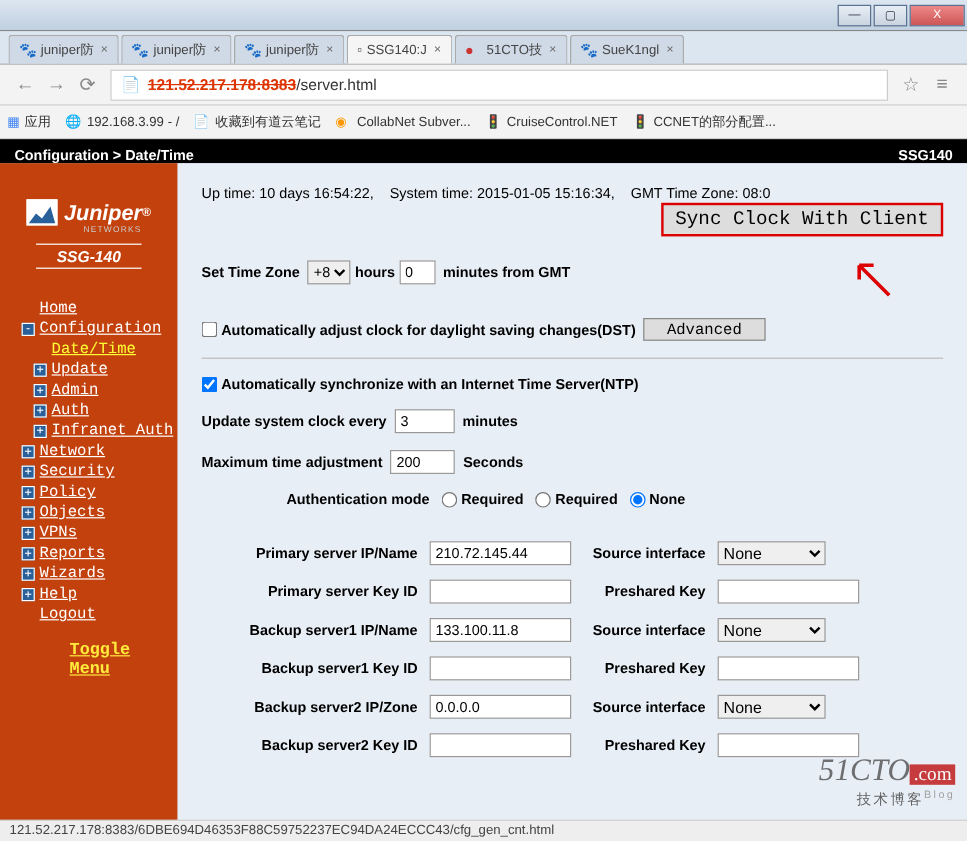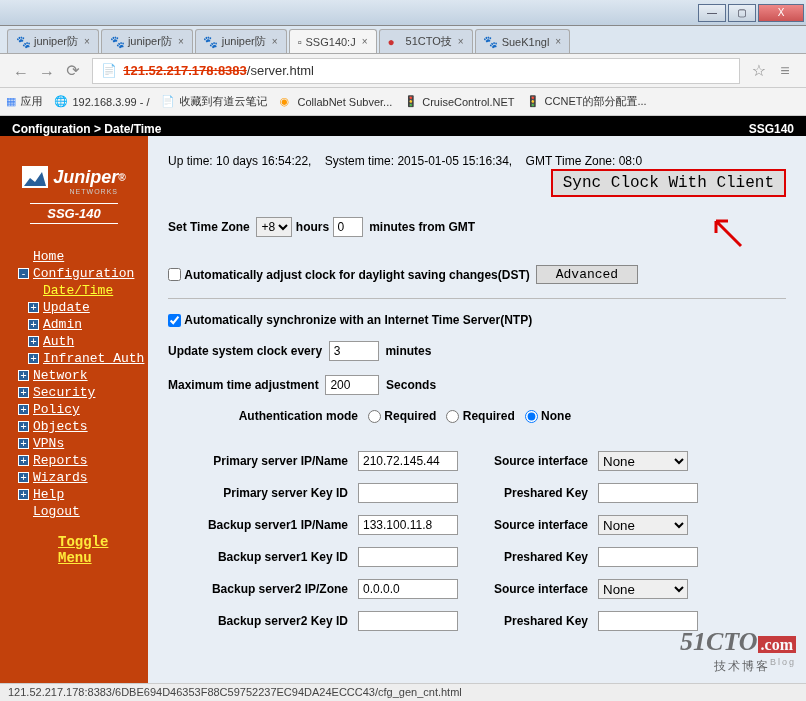--- a/index.html
+++ b/index.html
@@ -53,25 +53,25 @@
   .form-row { margin-bottom: 14px; display: flex; align-items: center; }
   .form-row label.bold { font-weight: bold; }
   .form-row input[type=text] { height: 20px; border: 1px solid #999; padding: 0 4px; font-size: 12px; }
   .form-row select { height: 20px; border: 1px solid #999; font-size: 12px; }
   .form-row .lbl-right { text-align: right; width: 190px; font-weight: bold; display: inline-block; margin-right: 10px; }
   .adv-btn { font-family: "Courier New", monospace; font-size: 13px; padding: 1px 19px; background: #ddd; border: 1px solid #888; margin-left: 6px; }
   hr.sep { border: none; border-top: 1px solid #bbb; margin: 14px 0; }
   
   .server-grid { display: grid; grid-template-columns: 190px 120px 120px 100px; row-gap: 12px; align-items: center; }
   .server-grid .sg-lbl { text-align: right; font-weight: bold; padding-right: 10px; }
-  .server-grid input[type=text] { width: 100px; height: 20px; border: 1px solid #999; padding: 0 4px; font-size: 12px; }
+  .server-grid input[type=text] { width: 118px; height: 20px; border: 1px solid #999; padding: 0 4px; font-size: 12px; }
   .server-grid select { width: 90px; height: 20px; border: 1px solid #999; }
   
   .watermark { position: absolute; right: 10px; bottom: 8px; opacity: 0.75; text-align: right; }
-  .wm-main { font-family: Georgia, serif; font-style: italic; font-size: 20px; font-weight: bold; color: #444; }
+  .wm-main { font-family: Georgia, serif; font-style: italic; font-size: 20px; font-weight: normal; color: #444; }
   .wm-main .big { font-size: 26px; }
   .wm-main .com { background: #b00; color: #fff; padding: 0 3px; font-style: normal; font-size: 16px; }
   .wm-sub { font-size: 12px; color: #333; letter-spacing: 2px; }
   .wm-sub .blog { font-size: 9px; color: #888; vertical-align: super; }
   
   .status-bar { height: 18px; background: #eee; border-top: 1px solid #ccc; font-size: 11px; color: #444; padding: 2px 8px; white-space: nowrap; overflow: hidden; }
 </style>
 </head>
 <body>
 

